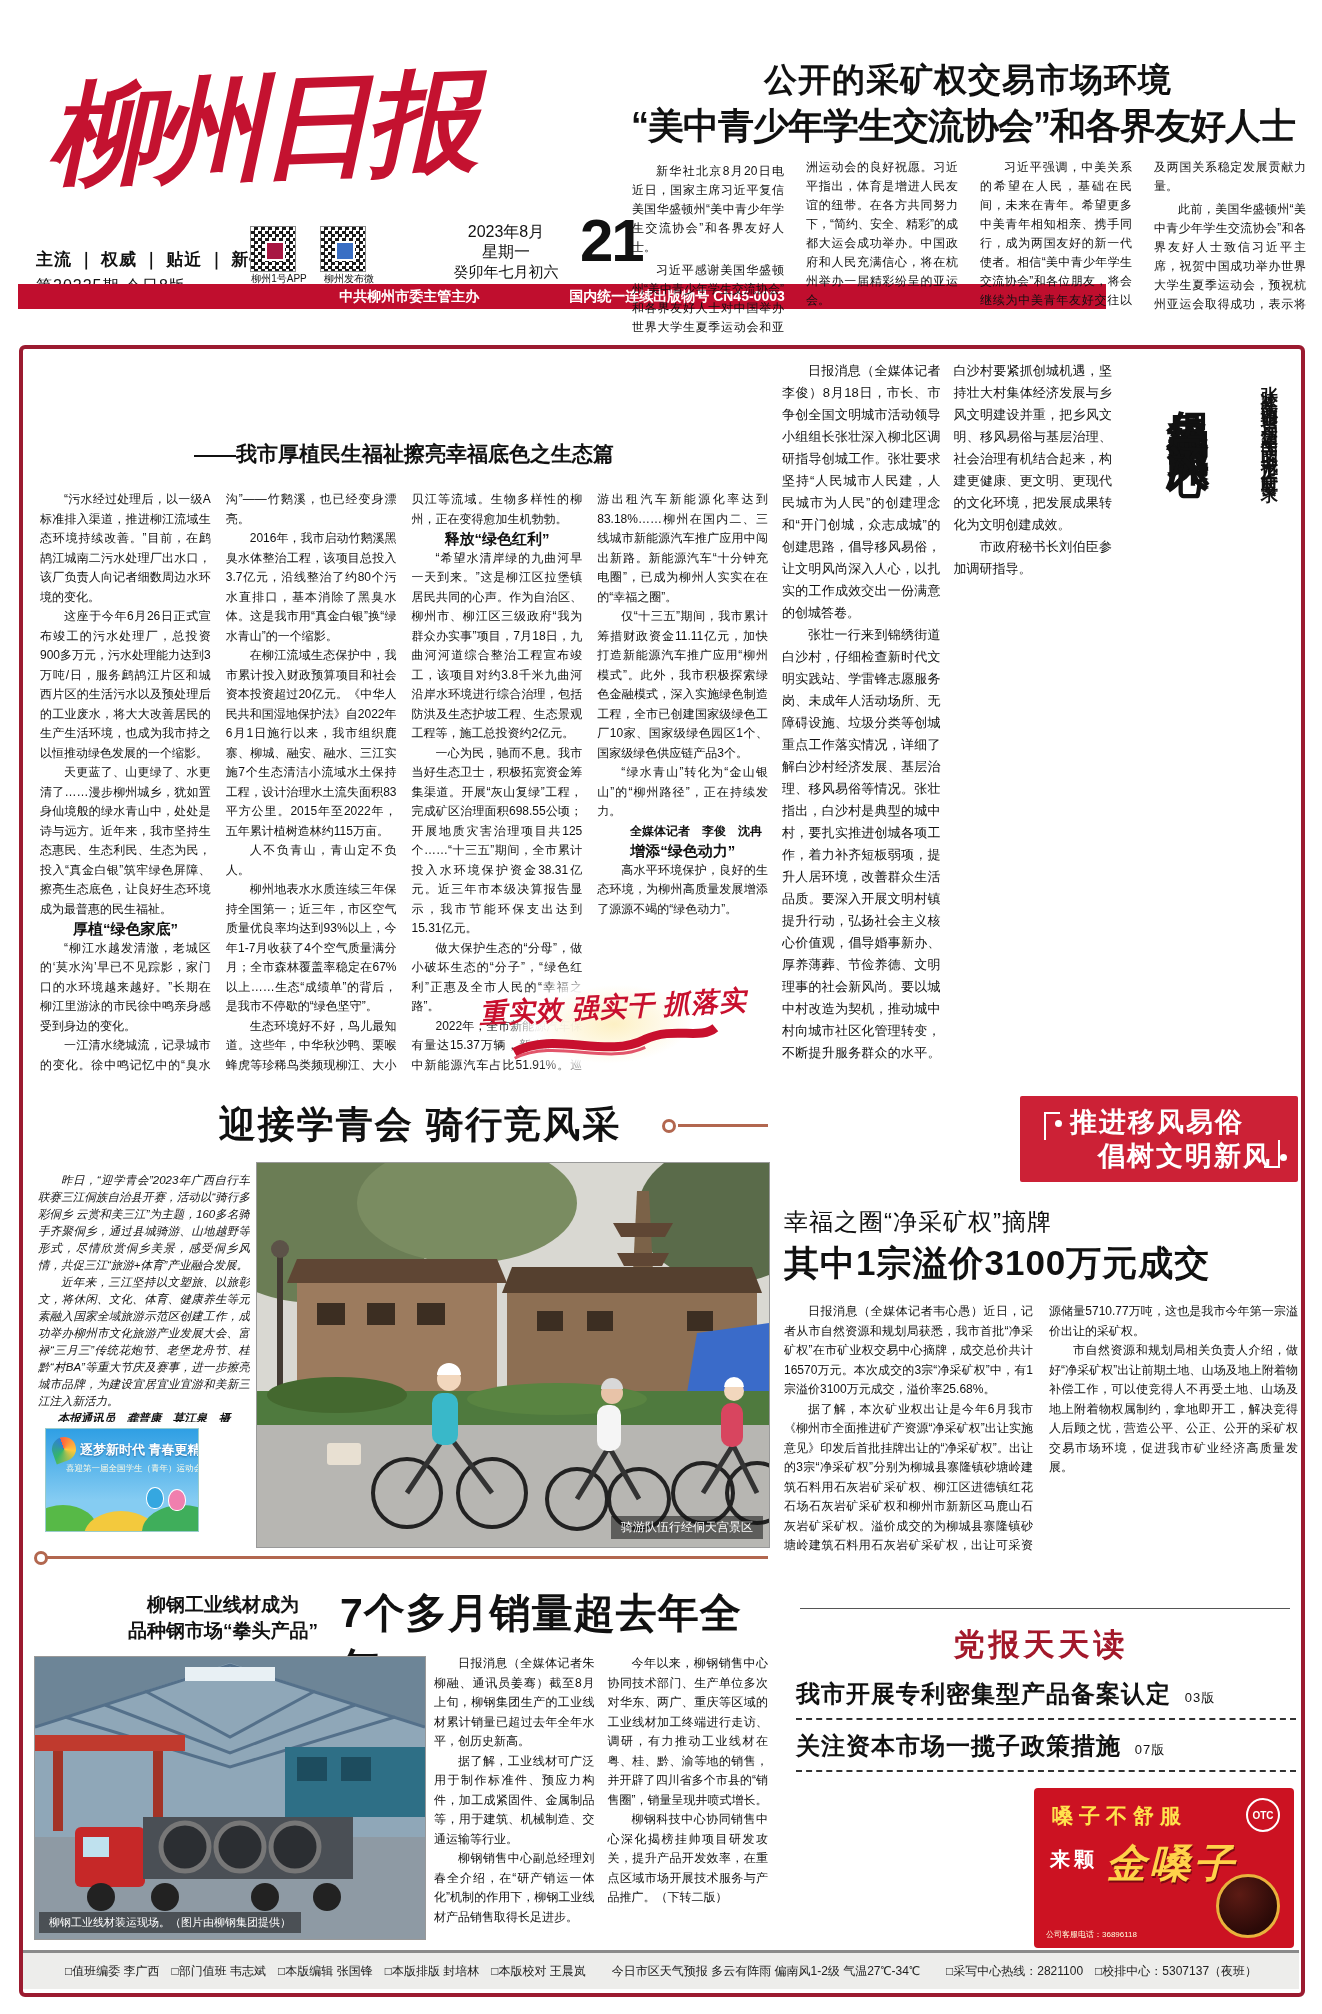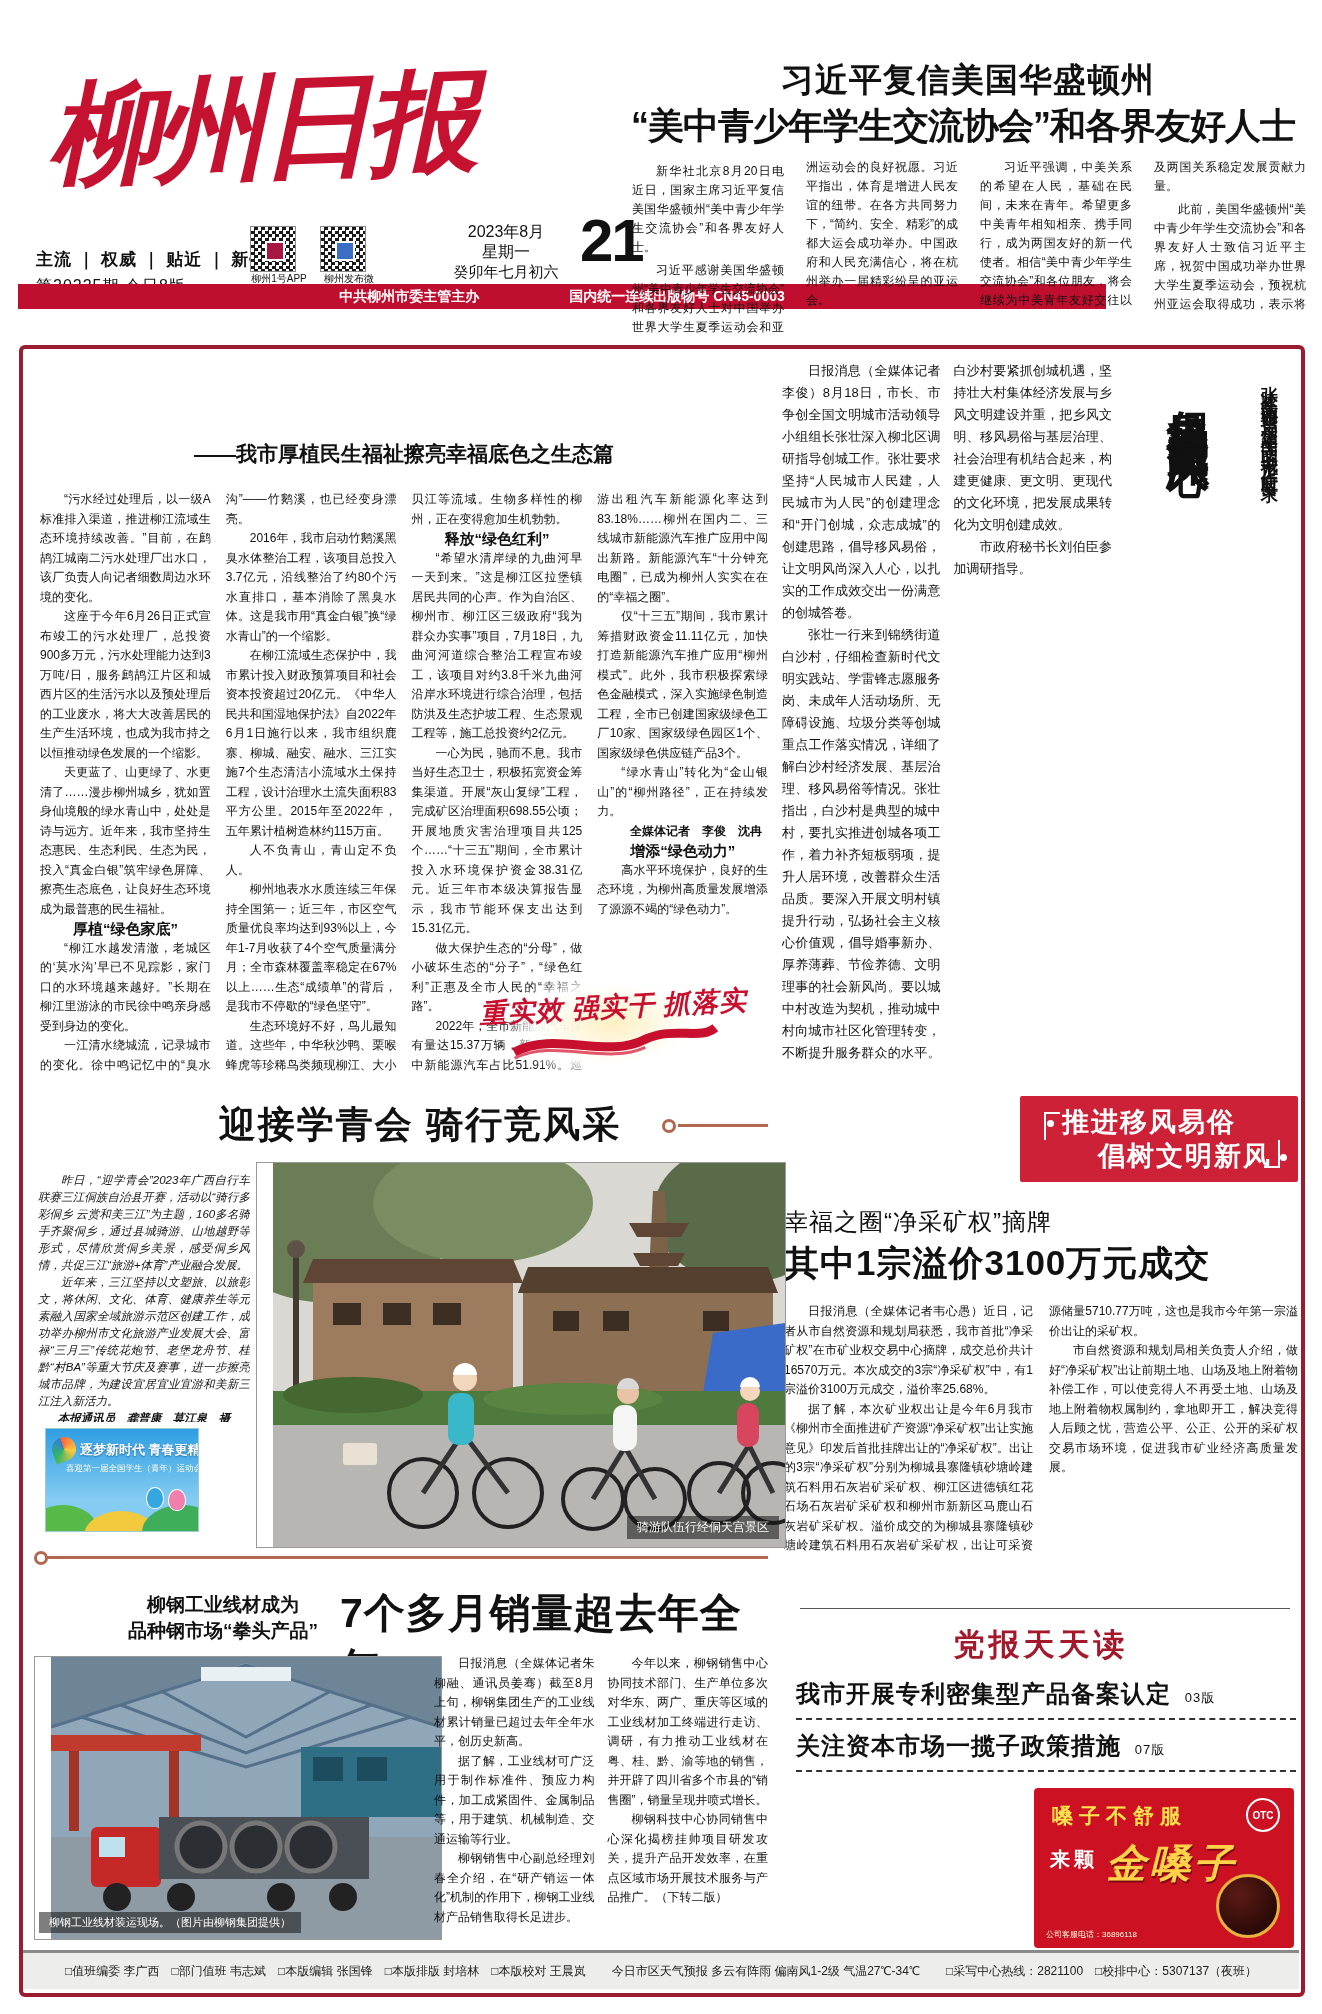--- a/index.html
+++ b/index.html
@@ -54,21 +54,21 @@
             font-size:13px;line-height:22px;text-align:justify;overflow:hidden;}
   .civ-body p{margin:0;text-indent:2em;}
   .vert{writing-mode:vertical-rl;text-orientation:upright;}
   .civ-title{left:1128px;top:378px;height:695px;font-size:42px;font-weight:900;letter-spacing:3px;line-height:120px;}
   .civ-kicker{left:1258px;top:372px;height:680px;font-size:17px;font-weight:bold;letter-spacing:5px;}
 
   
   .badge{left:1020px;top:1096px;width:278px;height:86px;background:#cc2136;color:#fff;
          display:flex;flex-direction:column;justify-content:center;border-radius:2px;}
   .badge-l1,.badge-l2{font-size:27px;font-weight:900;letter-spacing:2px;line-height:34px;white-space:nowrap;}
-  .badge-l1{padding-left:27px;}
+  .badge-l1{padding-left:35px;}
   .badge-l2{padding-left:78px;}
   .badge .dot{display:inline-block;width:7px;height:7px;background:#fff;border-radius:50%;margin:0 8px 4px 0;}
   .bracket-tl{position:absolute;left:24px;top:16px;width:14px;height:26px;border-left:2px solid #fff;border-top:2px solid #fff;}
   .bracket-br{position:absolute;right:18px;bottom:14px;width:14px;height:26px;border-right:2px solid #fff;border-bottom:2px solid #fff;}
 
   
   .mine-kicker{left:784px;top:1206px;width:514px;font-size:24px;letter-spacing:1px;}
   .mine-h{left:784px;top:1240px;width:514px;font-size:35px;font-weight:900;letter-spacing:1px;}
   .mine-body{left:784px;top:1302px;width:514px;height:260px;column-count:2;column-gap:16px;column-fill:auto;
              font-size:12px;line-height:19.5px;text-align:justify;overflow:hidden;}
@@ -85,21 +85,21 @@
   .cyc-intro p{margin:0;text-indent:2em;}
   .cyc-byline2{text-align:center;font-weight:bold;text-indent:0 !important;}
   .banner{left:45px;top:1428px;width:152px;height:102px;background:linear-gradient(#2f9fe4,#85ccf2 70%);
           border:1px solid #9cc;overflow:hidden;}
   .banner-t1{position:absolute;left:34px;top:12px;font-size:13px;font-weight:900;color:#fff;white-space:nowrap;text-shadow:0 1px 2px rgba(0,60,120,.6);}
   .banner-t2{position:absolute;left:20px;top:34px;font-size:8.5px;color:#fffbe6;white-space:nowrap;}
   .banner-bird{position:absolute;left:6px;top:8px;width:24px;height:24px;border-radius:50% 50% 50% 0;
                background:conic-gradient(#ff5f3c,#ffc83c,#35b56a,#2f7fd4);transform:rotate(-20deg);}
   .hill{position:absolute;border-radius:50%;}
   .mascot{position:absolute;width:16px;height:20px;border-radius:50% 50% 45% 45%;}
-  .photo{border:1px solid #999;overflow:hidden;padding-left:16px;}
+  .photo{border:1px solid #999;overflow:hidden;}
   .cyc-photo{left:256px;top:1162px;width:512px;height:384px;}
   .caption{position:absolute;background:rgba(20,20,20,.55);color:#fff;font-size:12px;padding:3px 10px;}
   .cyc-cap{right:6px;bottom:8px;}
   .mid-divider{left:36px;top:1556px;width:732px;}
   .mid-divider .knob{left:-2px;}
 
   
   .steel-kicker{left:118px;top:1592px;width:210px;text-align:center;font-size:19px;font-weight:bold;line-height:26px;}
   .steel-h{left:340px;top:1586px;width:430px;font-size:41px;font-weight:900;letter-spacing:1px;}
   .steel-photo{left:34px;top:1656px;width:390px;height:282px;}
@@ -161,21 +161,21 @@
     <div>星期一</div>
     <div style="font-size:15px;">癸卯年七月初六</div>
   </div>
   <div class="abs daynum">21</div>
 
   <div class="abs redbar">
     <span>中共柳州市委主管主办</span>
     <span>国内统一连续出版物号 CN45-0003</span>
   </div>
 
-  <div class="abs xi-h1">习近平复信美国华盛顿州</div>
+  <div class="abs xi-h1">公开的采矿权交易市场环境</div>
   <div class="abs xi-h2">“美中青少年学生交流协会”和各界友好人士</div>
   <div class="abs xi-body">
     <p>新华社北京8月20日电　近日，国家主席习近平复信美国华盛顿州“美中青少年学生交流协会”和各界友好人士。</p>
     <p>习近平感谢美国华盛顿州“美中青少年学生交流协会”和各界友好人士对中国举办世界大学生夏季运动会和亚洲运动会的良好祝愿。习近平指出，体育是增进人民友谊的纽带。在各方共同努力下，“简约、安全、精彩”的成都大运会成功举办。中国政府和人民充满信心，将在杭州举办一届精彩纷呈的亚运会。</p>
     <p>习近平强调，中美关系的希望在人民，基础在民间，未来在青年。希望更多中美青年相知相亲、携手同行，成为两国友好的新一代使者。相信“美中青少年学生交流协会”和各位朋友，将会继续为中美青年友好交往以及两国关系稳定发展贡献力量。</p>
     <p>此前，美国华盛顿州“美中青少年学生交流协会”和各界友好人士致信习近平主席，祝贺中国成功举办世界大学生夏季运动会，预祝杭州亚运会取得成功，表示将致力于不断增进中美青年合作和人文交流。</p>
   </div>
 
   <div class="abs frame"></div>
 

